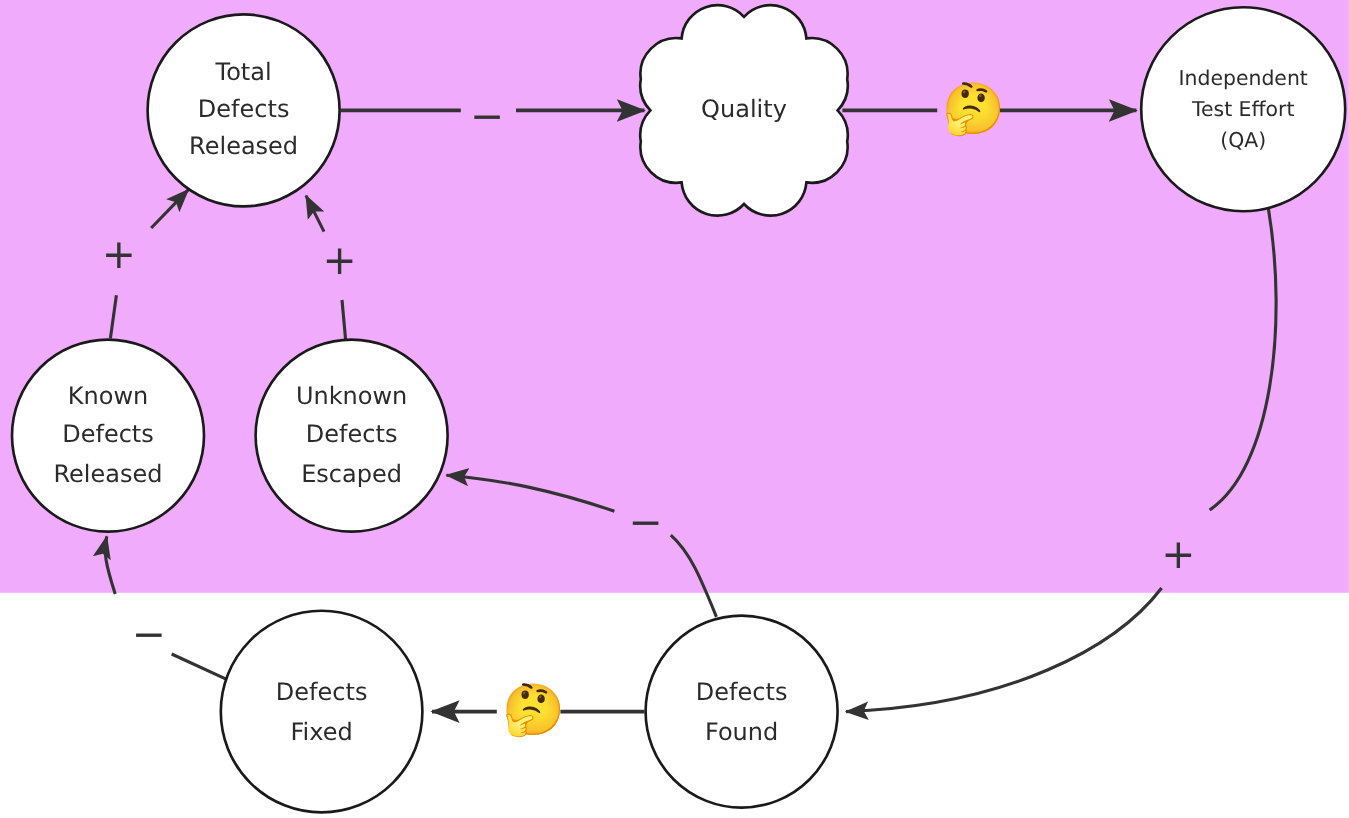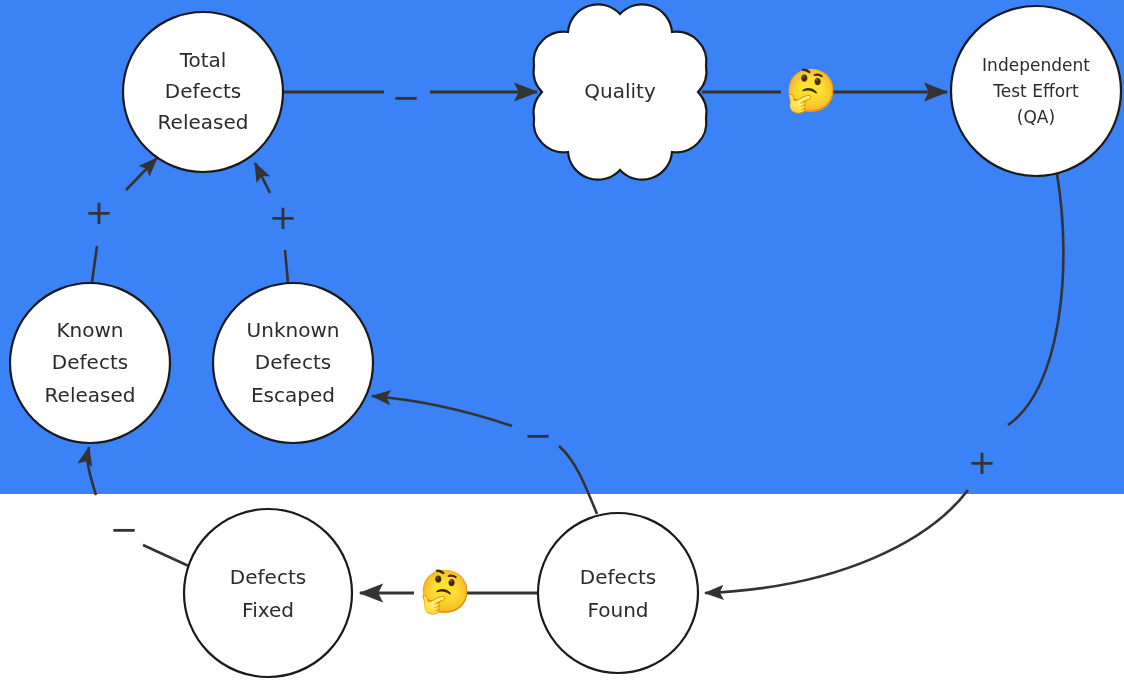--- a/index.html
+++ b/index.html
@@ -10,21 +10,21 @@
   body {
     width: 1124px;
     height: 682px;
     font-family: "DejaVu Sans", "Liberation Sans", sans-serif;
     overflow: hidden;
   }
   #diagram-root {
     position: relative;
     width: 1124px;
     height: 494px;
-    background: #3b82f6;
+    background: #f0abfc;
   }
   svg#cld {
     position: absolute;
     left: 0;
     top: 0;
     width: 1124px;
     height: 682px;
     display: block;
   }
   .node-shape {

